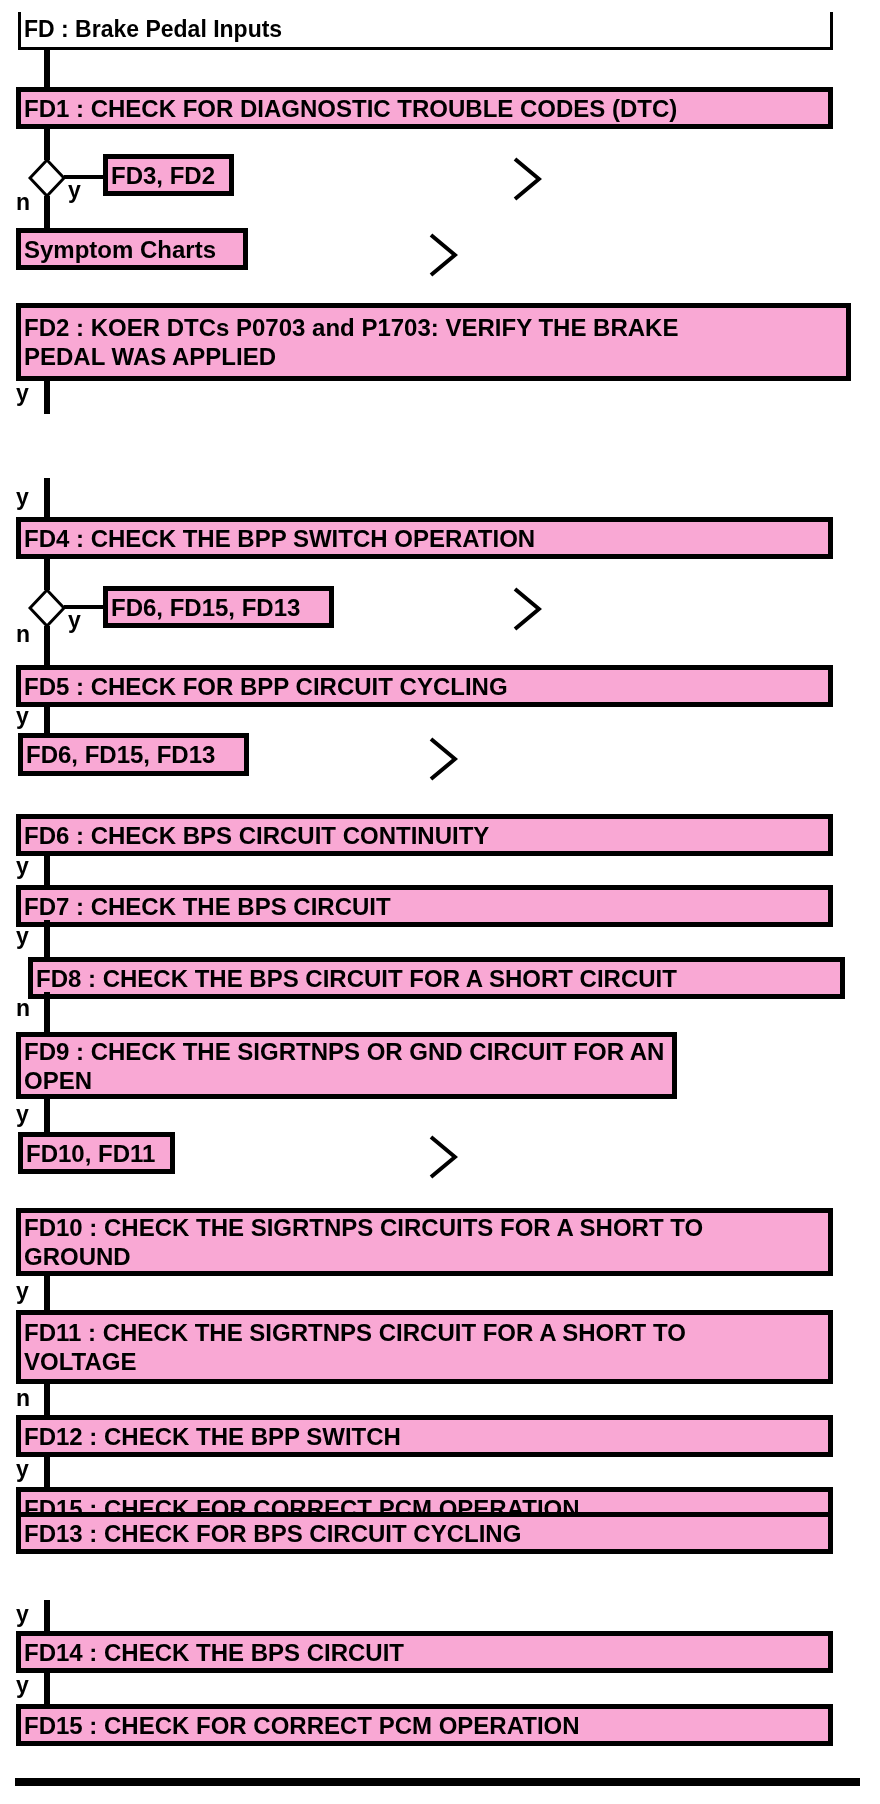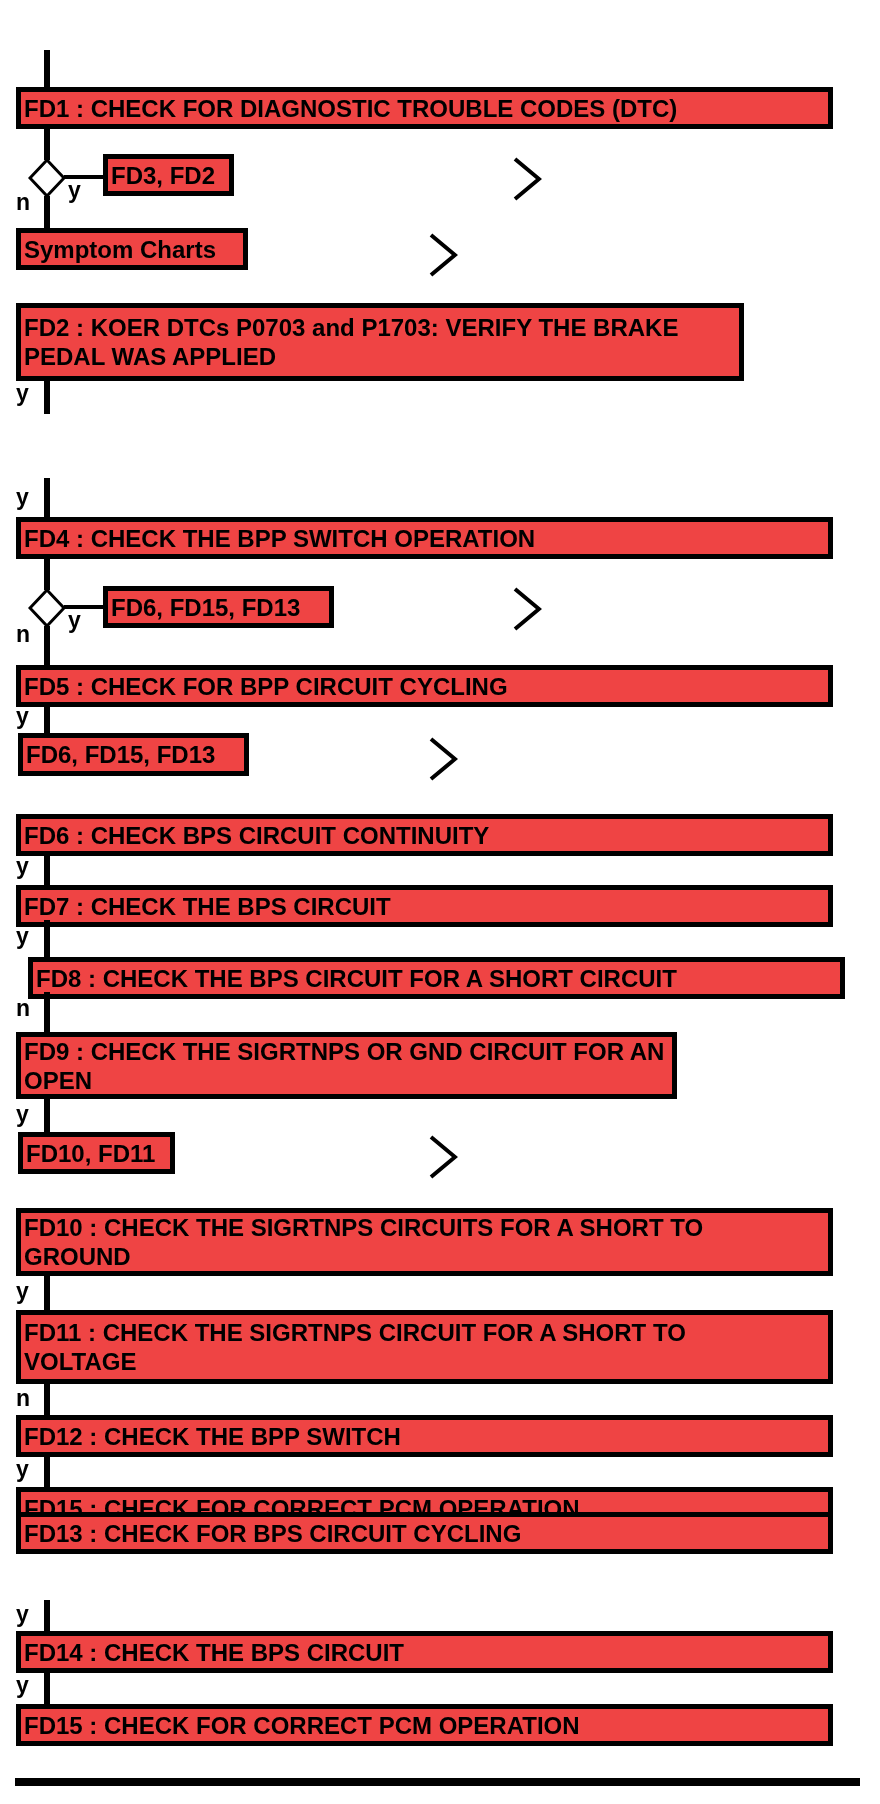--- a/index.html
+++ b/index.html
@@ -2,41 +2,42 @@
 <html><head>
 <meta charset="utf-8">
 <style>
   html,body{margin:0;padding:0;background:#ffffff;}
   #canvas{
     position:relative;width:880px;height:1804px;background:#ffffff;
     font-family:"Liberation Sans",sans-serif;font-weight:bold;color:#000;
     overflow:hidden;
   }
   .box{
-    position:absolute;box-sizing:border-box;border:5px solid #000;background:#ef4444;
+    position:absolute;box-sizing:border-box;border:5px solid #000;background:#f9a8d4;
     display:flex;align-items:center;font-size:24px;line-height:29px;
     padding:16px 3px;white-space:pre-line;letter-spacing:0px;
   }
   .titlebox{
     position:absolute;box-sizing:border-box;background:#fff;
     border-left:3px solid #000;border-right:3px solid #000;border-bottom:3px solid #000;
     display:flex;align-items:center;font-size:23px;padding:0 3px;
   }
   .conn{position:absolute;width:6px;background:#000;}
   .hline{position:absolute;height:4px;background:#000;}
   .blabel{position:absolute;font-size:23px;line-height:20px;}
   .chev{position:absolute;}
   .dia{position:absolute;}
   .rule{position:absolute;background:#000;}
 </style>
 </head>
 <body>
 
 <div id="canvas">
 
+  <div class="titlebox" style="left:18px;top:12px;width:815px;height:38px">FD : Brake Pedal Inputs</div>
 
   <div class="conn" style="left:44px;top:50px;height:37px"></div>
 
   <div class="box" style="left:16px;top:87px;width:817px;height:38px">FD1 : CHECK FOR DIAGNOSTIC TROUBLE CODES (DTC)</div>
 
   <div class="conn" style="left:44px;top:125px;height:35px"></div>
 
   <svg class="dia" style="left:28px;top:158px" width="38" height="40" viewBox="0 0 38 40">
     <polygon points="19,2 36,20 19,38 2,20" fill="#ffffff" stroke="#000000" stroke-width="3"></polygon>
   </svg>
@@ -48,21 +49,21 @@
   <svg class="chev" style="left:512px;top:156px" width="30" height="46" viewBox="0 0 30 46">
     <polyline points="3,3 27,23 3,43" fill="none" stroke="#000000" stroke-width="4"></polyline>
   </svg>
 
   <div class="conn" style="left:44px;top:196px;height:34px"></div>
   <div class="box" style="left:16px;top:228px;width:232px;height:40px">Symptom Charts</div>
   <svg class="chev" style="left:428px;top:232px" width="30" height="46" viewBox="0 0 30 46">
     <polyline points="3,3 27,23 3,43" fill="none" stroke="#000000" stroke-width="4"></polyline>
   </svg>
 
-  <div class="box" style="left:16px;top:303px;width:728px;height:78px">FD2 : KOER DTCs P0703 and P1703: VERIFY THE BRAKE
+  <div class="box" style="left:16px;top:303px;width:835px;height:78px">FD2 : KOER DTCs P0703 and P1703: VERIFY THE BRAKE
 PEDAL WAS APPLIED</div>
   <div class="blabel" style="left:16px;top:383px">y</div>
   <div class="conn" style="left:44px;top:380px;height:34px"></div>
 
   <div class="blabel" style="left:16px;top:487px">y</div>
   <div class="conn" style="left:44px;top:478px;height:40px"></div>
 
   <div class="box" style="left:16px;top:517px;width:817px;height:39px">FD4 : CHECK THE BPP SWITCH OPERATION</div>
   <div class="conn" style="left:44px;top:555px;height:35px"></div>
 

